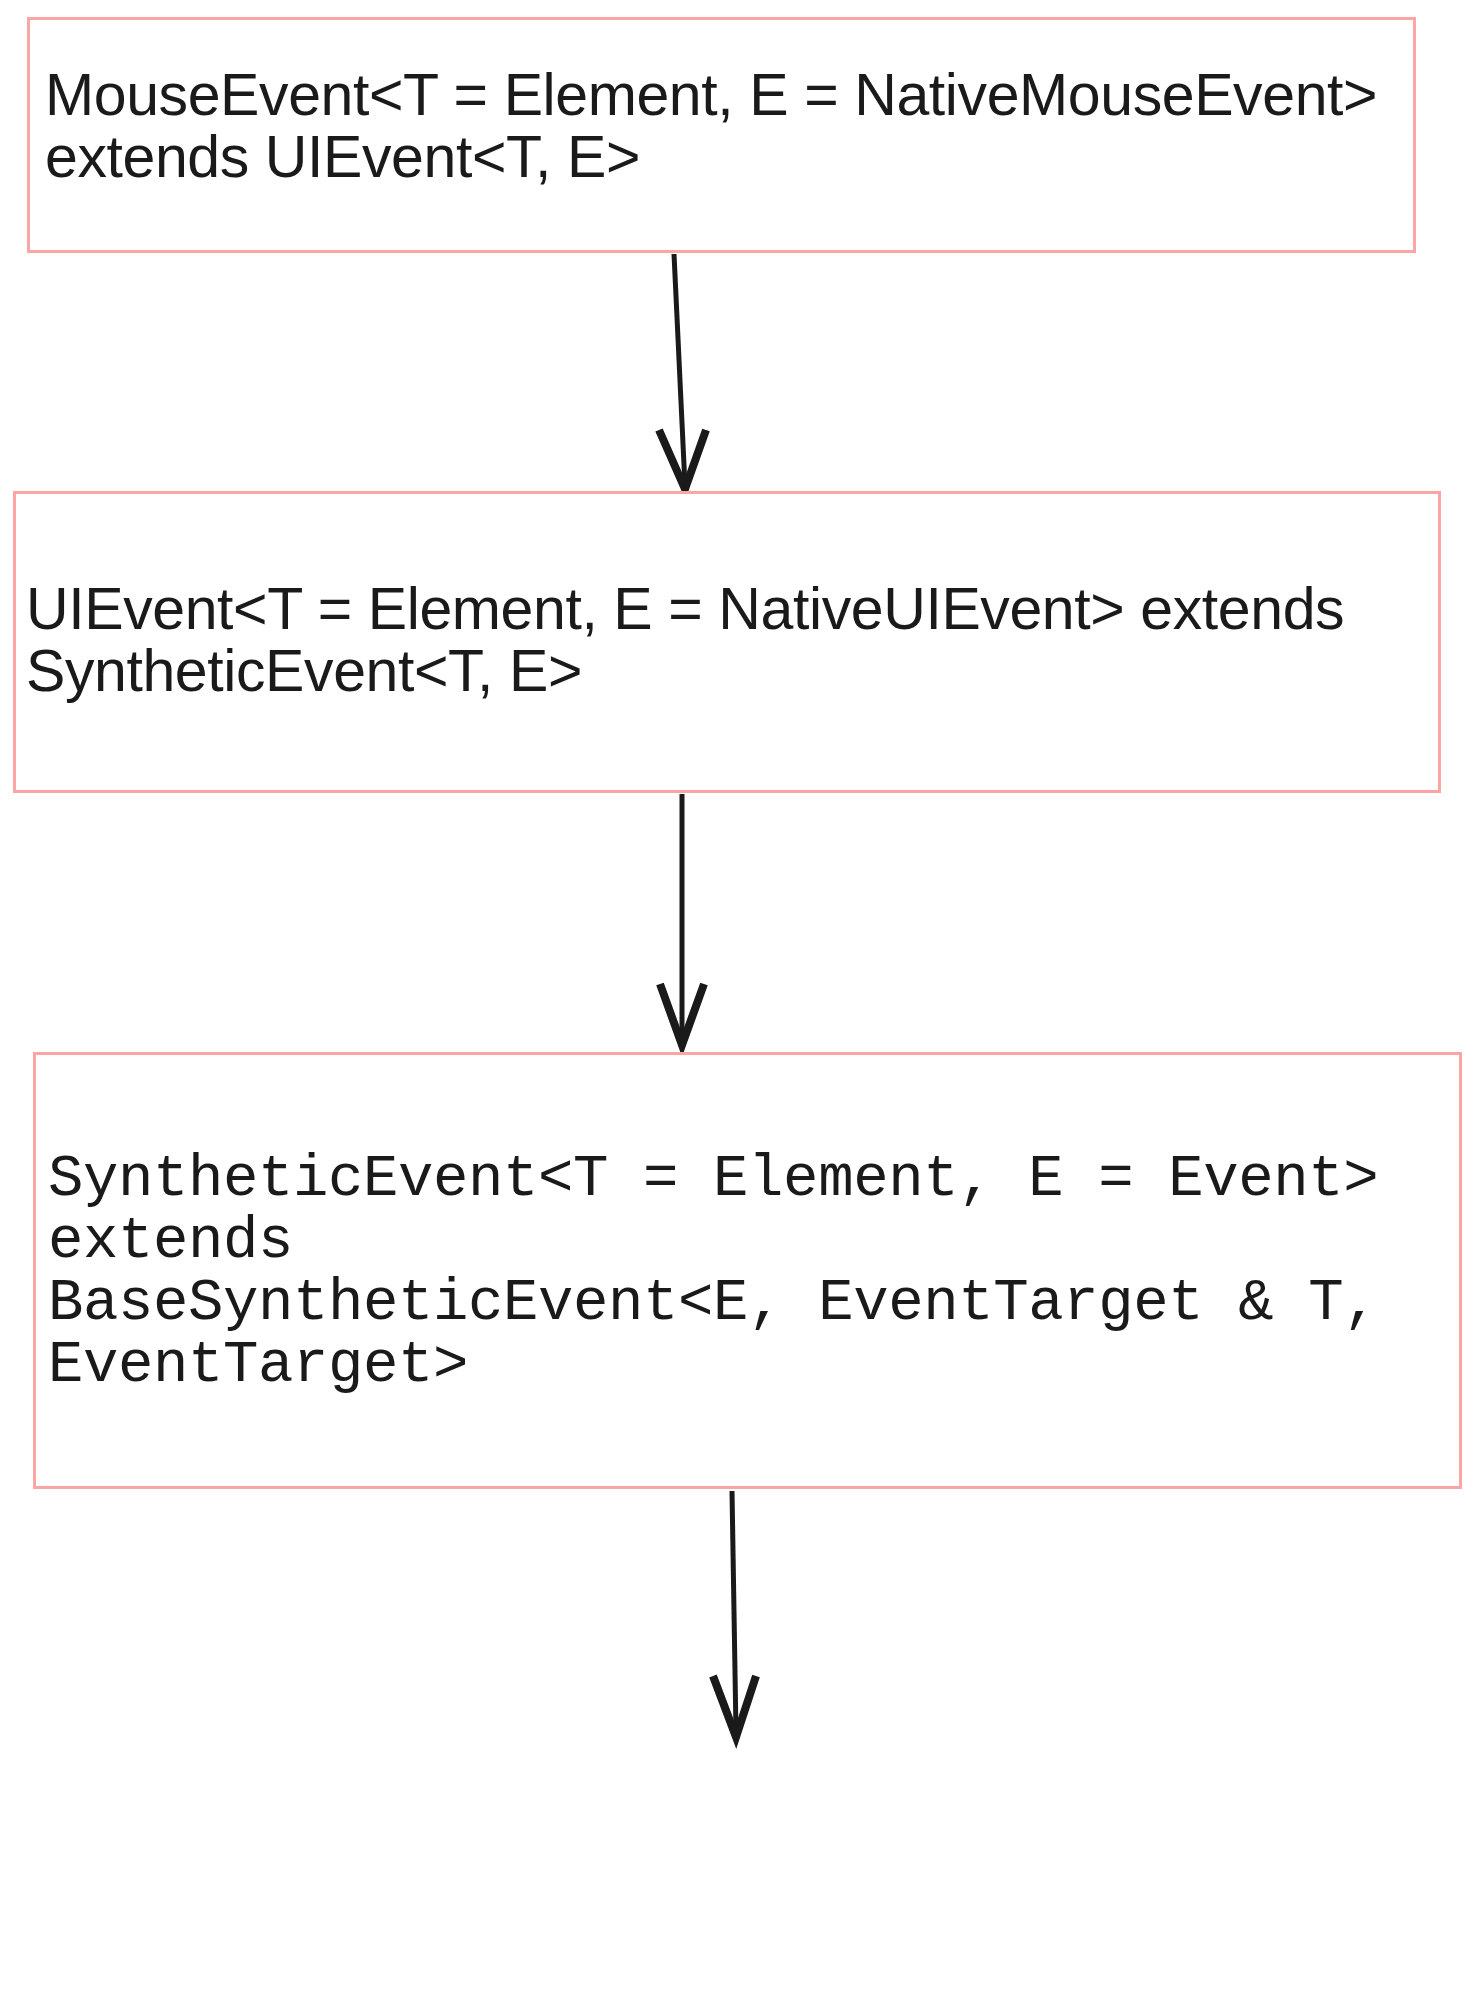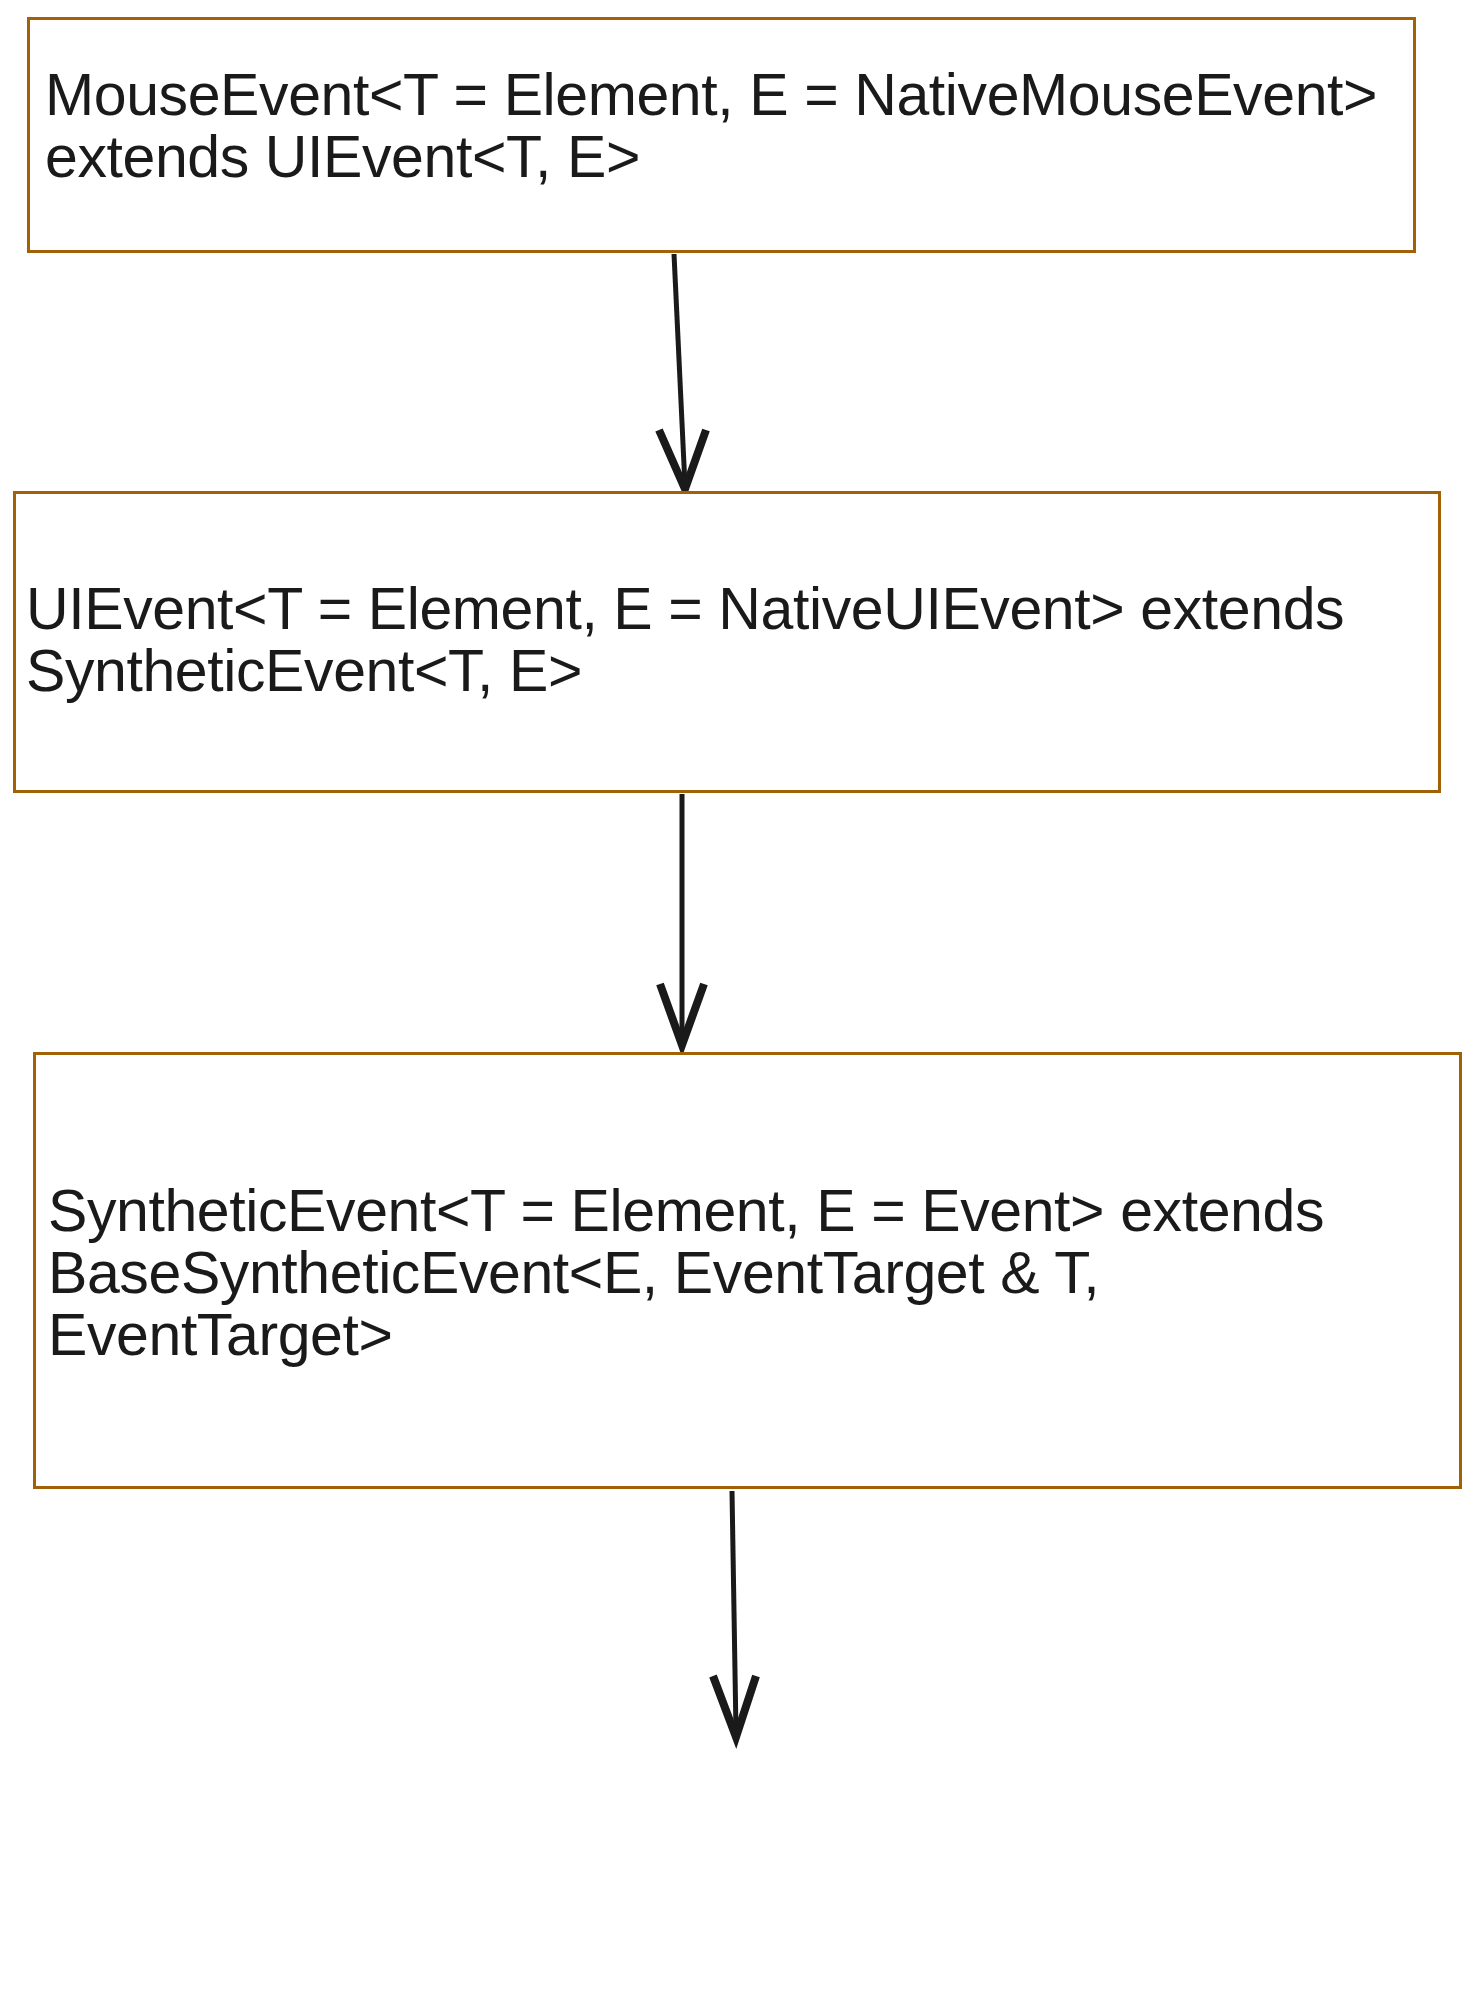--- a/index.html
+++ b/index.html
@@ -15,21 +15,21 @@
     position: relative;
     width: 1480px;
     height: 2011px;
     background: #ffffff;
     overflow: hidden;
   }
   .node {
     position: absolute;
     box-sizing: border-box;
     background: #ffffff;
-    border: 3px solid #a16207;
+    border: 3px solid #fca5a5;
     display: flex;
     align-items: center;
   }
   .node-label {
     display: block;
     width: 100%;
     color: #1a1a1a;
     font-family: "Liberation Sans", sans-serif;
     font-size: 59px;
     line-height: 62px;
@@ -66,20 +66,21 @@
   #node-syntheticevent {
     left: 33px;
     top: 1052px;
     width: 1429px;
     height: 437px;
   }
   #node-syntheticevent .node-label {
     padding-left: 12px;
     padding-right: 24px;
     margin-top: 4px;
+    font-family: Liberation Mono, monospace;
   }
 
   #node-basesyntheticevent {
     left: 49px;
     top: 1735px;
     width: 1399px;
     height: 256px;
   }
   #node-basesyntheticevent .node-label {
     padding-left: 13px;

